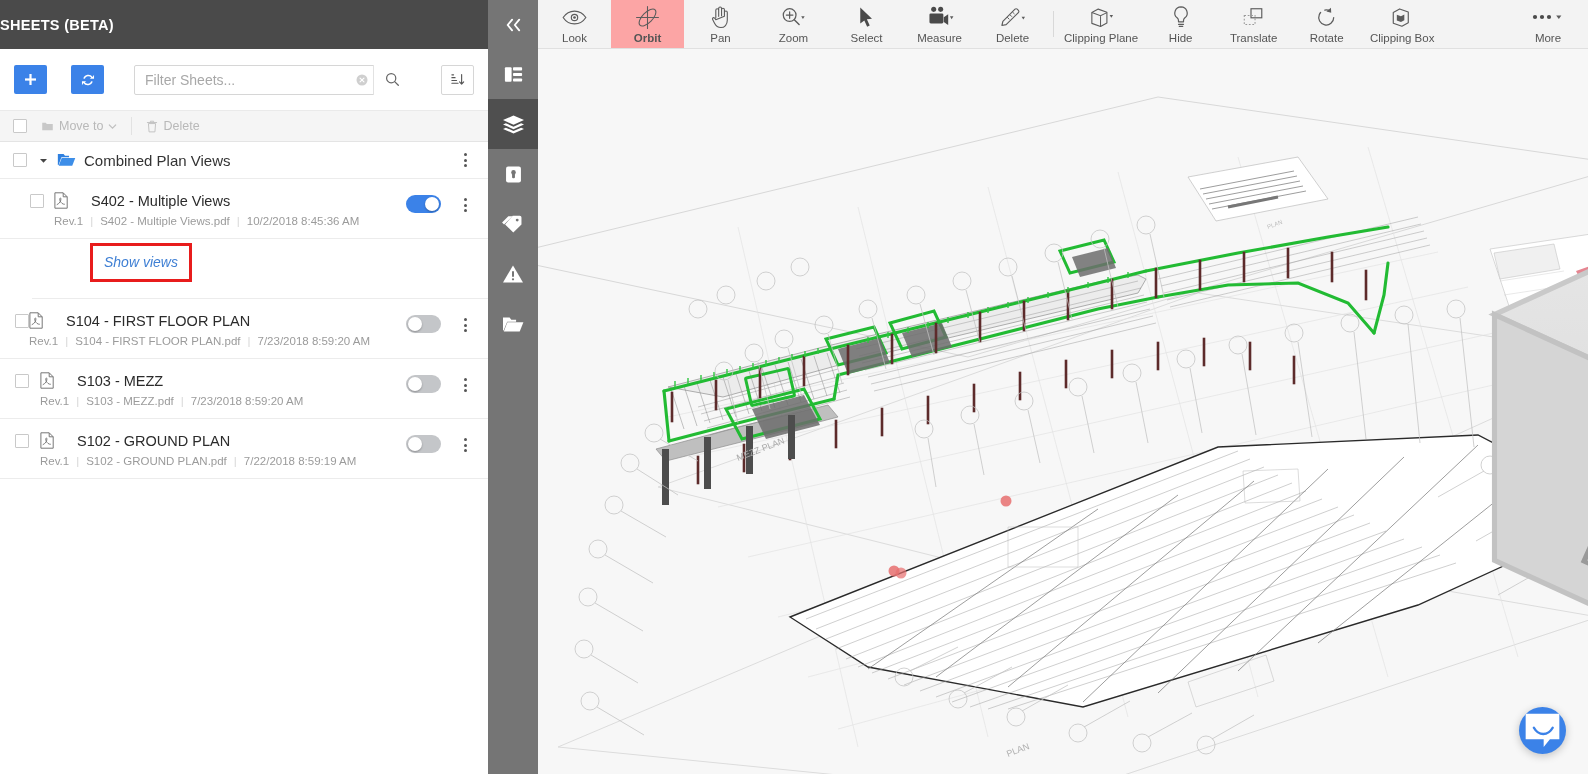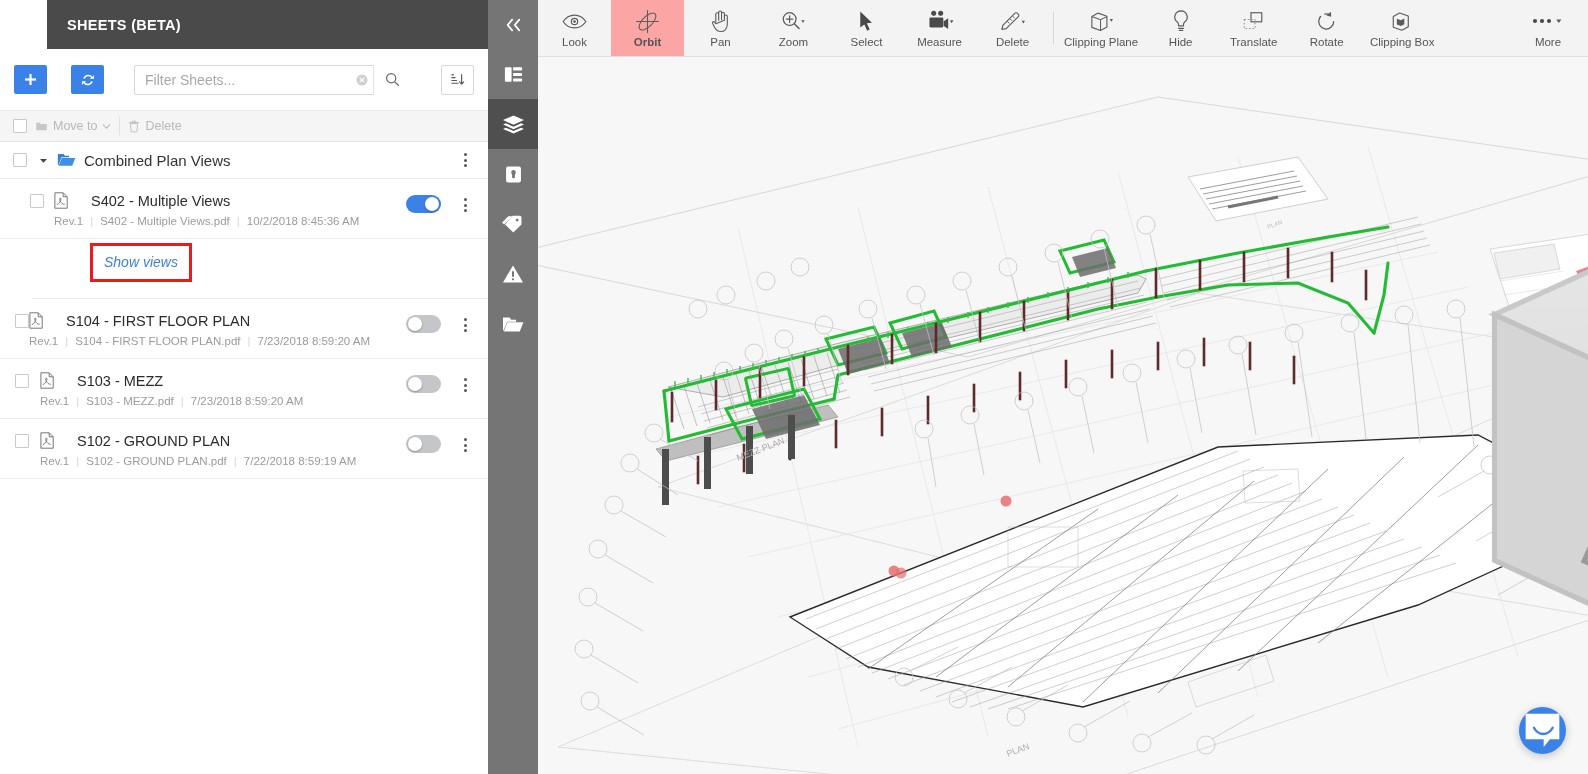--- a/index.html
+++ b/index.html
@@ -16,23 +16,22 @@
     width: 488px; height: 774px;
     background: #ffffff;
     display: flex; flex-direction: column;
     position: relative;
     flex: 0 0 488px;
   }
   .sheets-header {
     height: 49px;
     background: #4a4a4a;
     display: flex; align-items: center;
-    padding-left: 20px;
+    padding-left: 0;
     flex: 0 0 49px;
-    margin-left: 47px;
   }
   .sheets-header-title {
     color: #ffffff;
     font-size: 14.5px;
     font-weight: 600;
     letter-spacing: 0.3px;
   }
 
   .filter-bar {
     height: 61px;
@@ -98,20 +97,21 @@
     margin-left: 6px;
   }
 
   .action-bar {
     height: 32px;
     background: #f5f5f5;
     border-top: 1px solid #eaeaea;
     border-bottom: 1px solid #e4e4e4;
     display: flex; align-items: center;
     padding-left: 13px;
+    gap: 6px;
     flex: 0 0 32px;
   }
   .cbx {
     width: 14px; height: 14px;
     border: 1px solid #c9c9c9;
     background: #fff;
     border-radius: 1px;
     cursor: pointer;
     flex: 0 0 14px;
   }
@@ -239,21 +239,21 @@
 
   
   .viewer {
     flex: 1;
     height: 774px;
     position: relative;
     background: #f7f7f7;
     overflow: hidden;
   }
   .toolbar {
-    height: 57px;
+    height: 49px;
     background: #f3f3f3;
     border-bottom: 1px solid #e0e0e0;
     display: flex; align-items: stretch;
     position: relative; z-index: 5;
   }
   .tool {
     min-width: 73px;
     padding: 5px 6px 4px 6px;
     display: flex; flex-direction: column;
     align-items: center; justify-content: center;

